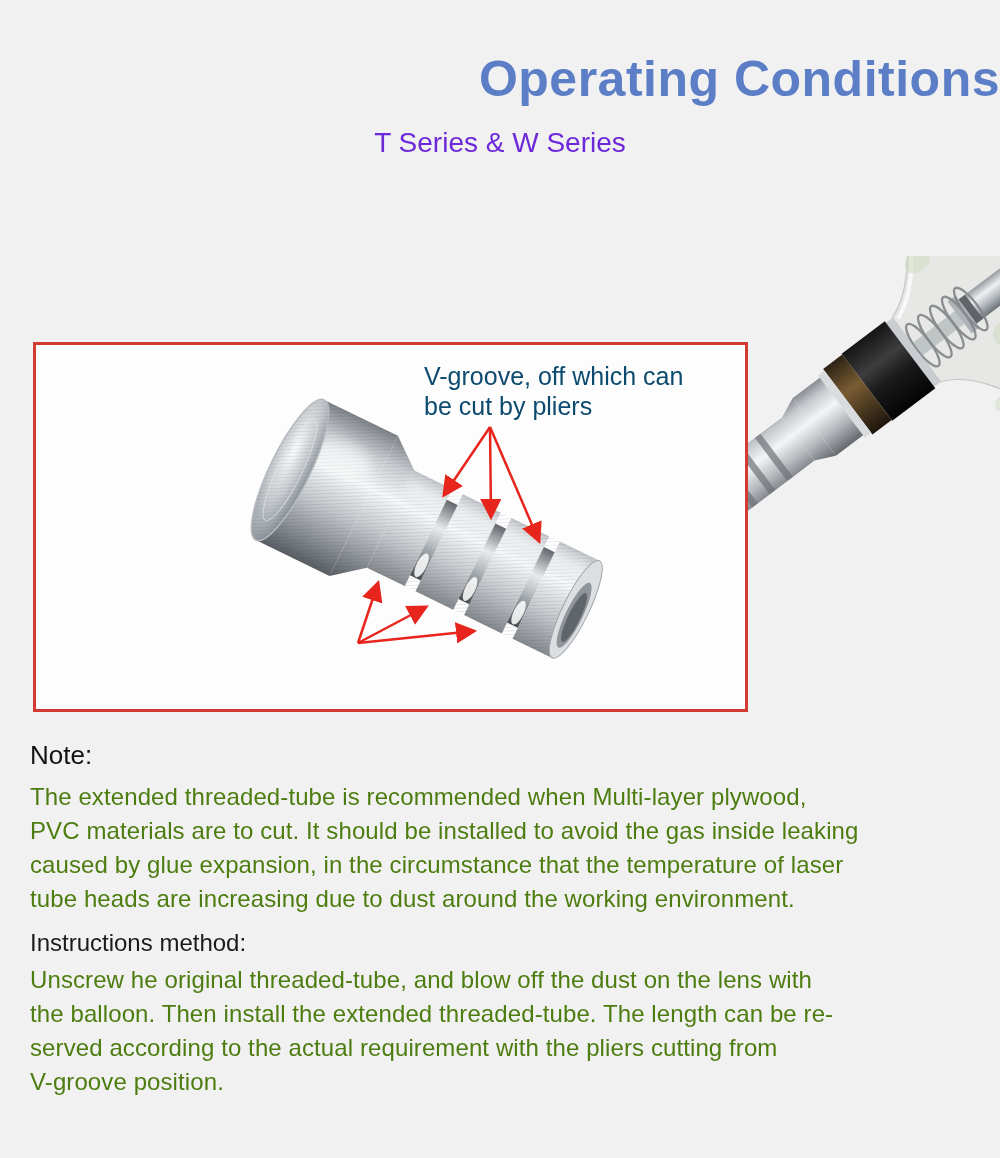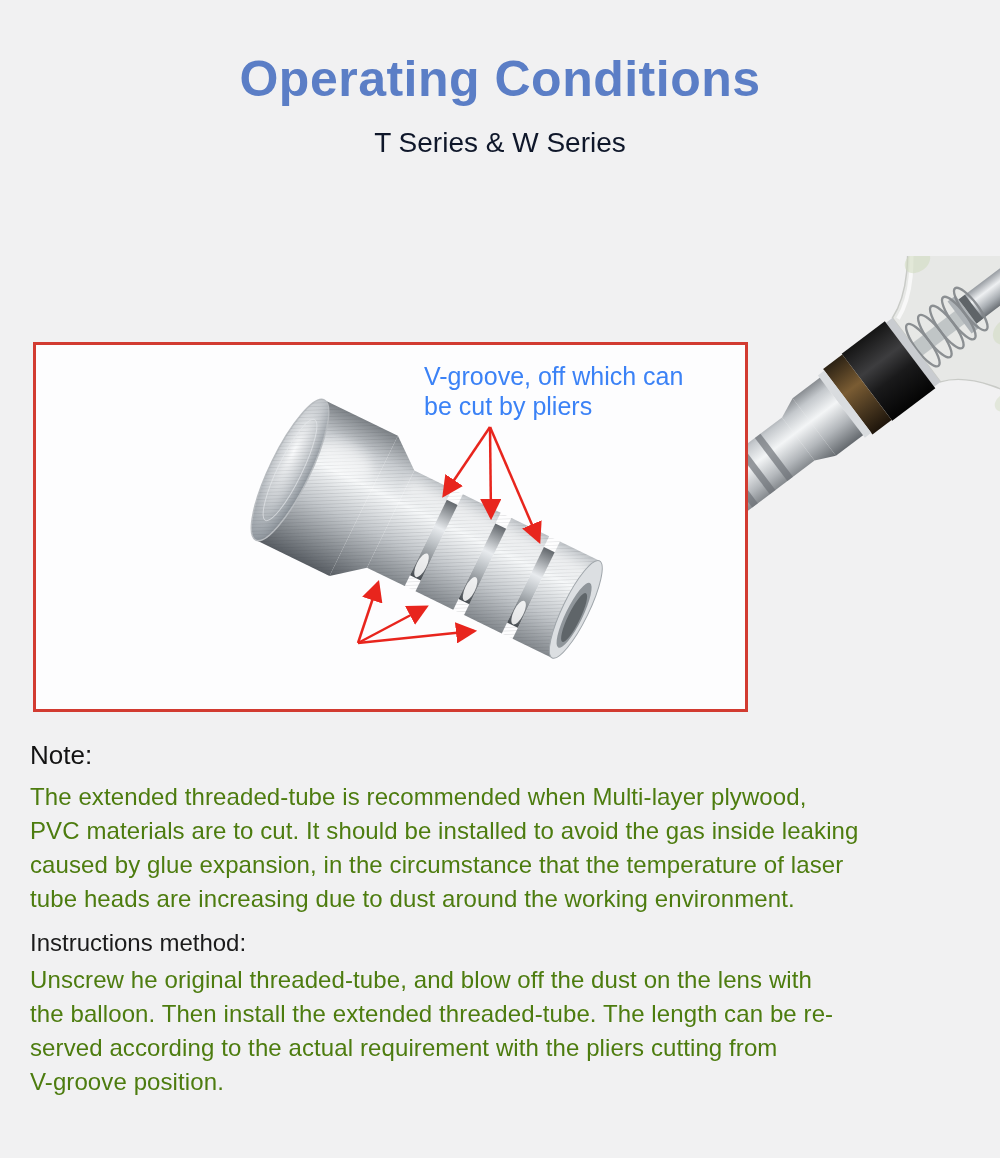--- a/index.html
+++ b/index.html
@@ -7,28 +7,28 @@
   .page {
     position:relative;
     width:1000px; height:1158px;
     background:#f1f1f2;
     font-family:"Liberation Sans", sans-serif;
     overflow:hidden;
     margin:0 auto;
   }
   .title {
     position:absolute; top:50px; left:0; width:100%;
-    text-align:center;
+    text-align:right;
     font-size:50px; font-weight:bold; letter-spacing:0.5px;
     color:#5b7ec6;
   }
   .subtitle {
     position:absolute; top:127px; left:0; width:100%;
     text-align:center;
-    font-size:28px; color:#0f172a;
+    font-size:28px; color:#6d28d9;
   }
   .section-row {
     position:absolute; top:211px; left:14px;
     display:flex; align-items:flex-start; gap:10px;
   }
   .bullet {
     width:18px; height:18px; margin-top:6px;
     background:#f0b414; flex:0 0 auto;
   }
   .section-heading {
@@ -37,21 +37,21 @@
   }
   .figure {
     position:absolute; left:33px; top:342px;
     width:715px; height:370px;
     border:3px solid #d23b31;
     background:#fdfdfe;
   }
   .fig-svg { position:absolute; left:0; top:0; width:709px; height:364px; }
   .fig-label {
     position:absolute;
-    font-size:25px; line-height:30px; color:#3b82f6;
+    font-size:25px; line-height:30px; color:#0c4a6e;
     white-space:pre-line;
   }
   .fig-label-top { left:388px; top:16px; }
   .fig-label-bottom { left:13px; top:293px; }
   .photo-svg { position:absolute; right:0; top:256px; width:312px; height:290px; }
   .note-heading {
     position:absolute; left:30px; top:740px;
     font-size:26px; color:#131313;
   }
   .body-text {

